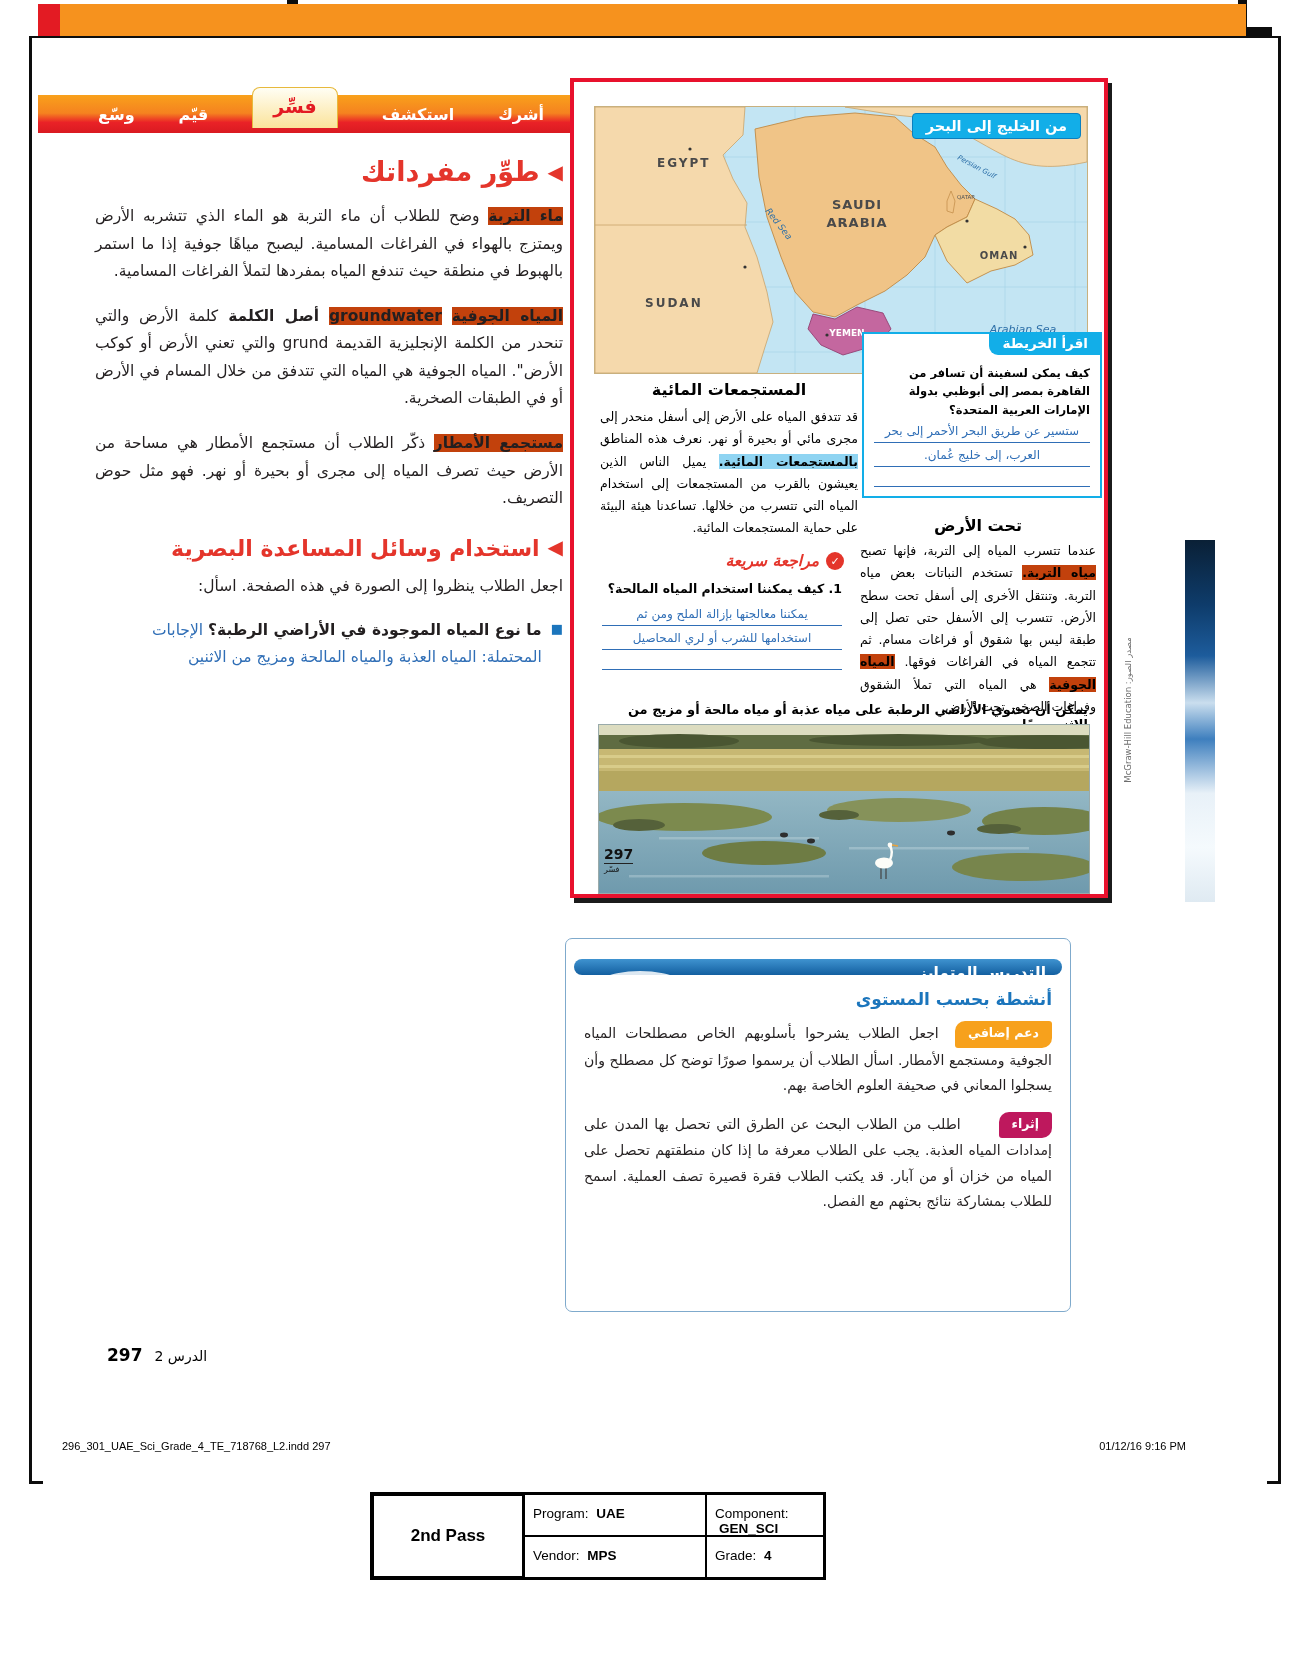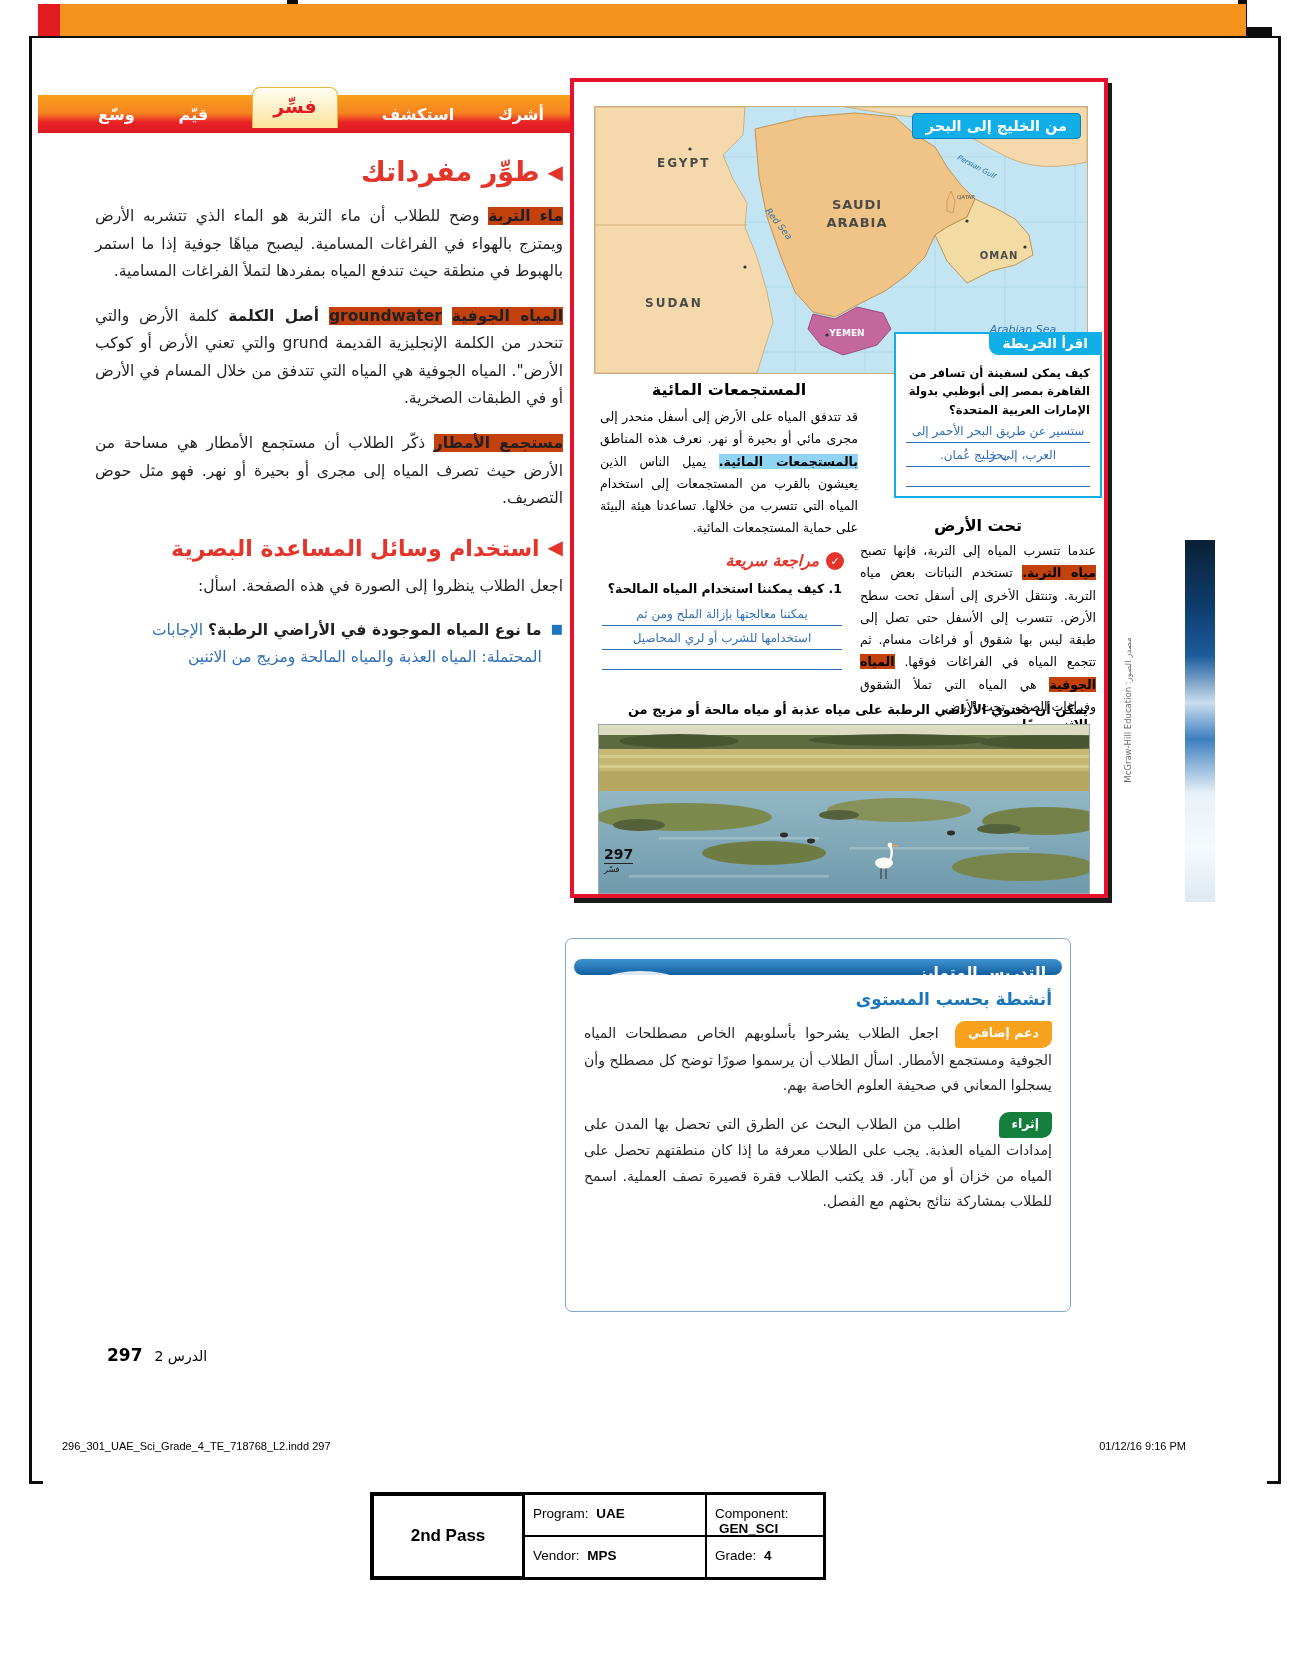--- a/index.html
+++ b/index.html
@@ -44,21 +44,21 @@
 
   
   .student { position:absolute; left:570px; top:78px; width:538px; height:820px; z-index:2;
              background:#fff; border:4px solid #E8112D; box-shadow:4px 5px 0 #1b1b1b; }
   .student .inner { position:relative; width:530px; height:812px; }
 
   .mapframe { position:absolute; left:20px; top:24px; width:494px; height:268px; border:1px solid #C8B07E; background:#C3E5F3; }
   .map-title { position:absolute; top:6px; right:6px; background:#12AEE8; color:#fff; font-weight:bold;
                font-size:14.5px; padding:4px 13px; border-radius:4px; border:1px solid #0B7FBF; direction:rtl; z-index:4; }
 
-  .readmap { position:absolute; right:2px; top:250px; width:208px; height:166px; background:#fff;
+  .readmap { position:absolute; right:2px; top:250px; width:240px; height:166px; background:#fff;
              border:2px solid #12AEE8; z-index:5; }
   .readmap .hdr { position:absolute; top:-2px; right:-2px; background:#12AEE8; color:#fff; font-weight:bold;
              font-size:13.5px; padding:3px 14px 4px; border-radius:0 0 0 9px; direction:rtl; }
   .readmap .q { margin-top:30px; padding:0 10px; font-size:11.5px; font-weight:bold; direction:rtl;
              line-height:1.6; text-align:right; }
   .ansline { direction:rtl; text-align:center; font-size:12px; color:#2F6EB6; border-bottom:1px solid #2F6EB6;
              margin:0 10px; line-height:2.0; height:24px; }
   .ansline.empty { height:20px; }
 
   .watersheds { position:absolute; left:26px; top:298px; width:258px; direction:rtl; }
@@ -99,21 +99,21 @@
               background:linear-gradient(180deg,#3F93D0,#135FA0); color:#fff; font-weight:bold; font-size:15.5px;
               direction:rtl; padding-right:16px; line-height:28px; }
   .teachbox .hdr .swoosh { position:absolute; left:6px; top:12px; width:120px; height:30px; background:#fff;
               border-radius:50% 50% 0 0 / 100% 100% 0 0; opacity:.85; }
   .teachbox .bodyarea { padding:14px 18px 0; direction:rtl; }
   .teachbox h3 { color:#1B75BC; font-size:17px; font-weight:bold; margin-bottom:12px; }
   .teachbox p.tb { font-size:14px; line-height:1.8; text-align:justify; margin-bottom:14px; color:#231F20; }
   .badge { display:inline-block; color:#fff; font-weight:bold; font-size:12.5px; padding:1px 13px 3px;
            border-radius:10px 3px 10px 3px; margin-left:7px; vertical-align:1px; }
   .badge.orange { background:#F7A11C; }
-  .badge.green { background:#15803d;margin-left:32px; }
+  .badge.green { background:#be185d;margin-left:32px; }
 
   
   .lesson-footer { position:absolute; left:107px; top:1345px; display:flex; gap:12px; align-items:baseline; }
   .lesson-footer .pg { font-size:17px; font-weight:bold; }
   .lesson-footer .ls { font-size:14px; direction:rtl; }
 
   .printinfo { position:absolute; left:62px; top:1440px; width:1124px; display:flex; justify-content:space-between;
                font-family:"Liberation Sans", sans-serif; font-size:11px; color:#000; }
 
   .passtable { position:absolute; left:370px; top:1492px; display:grid; grid-template-columns:152px 182px 118px;

